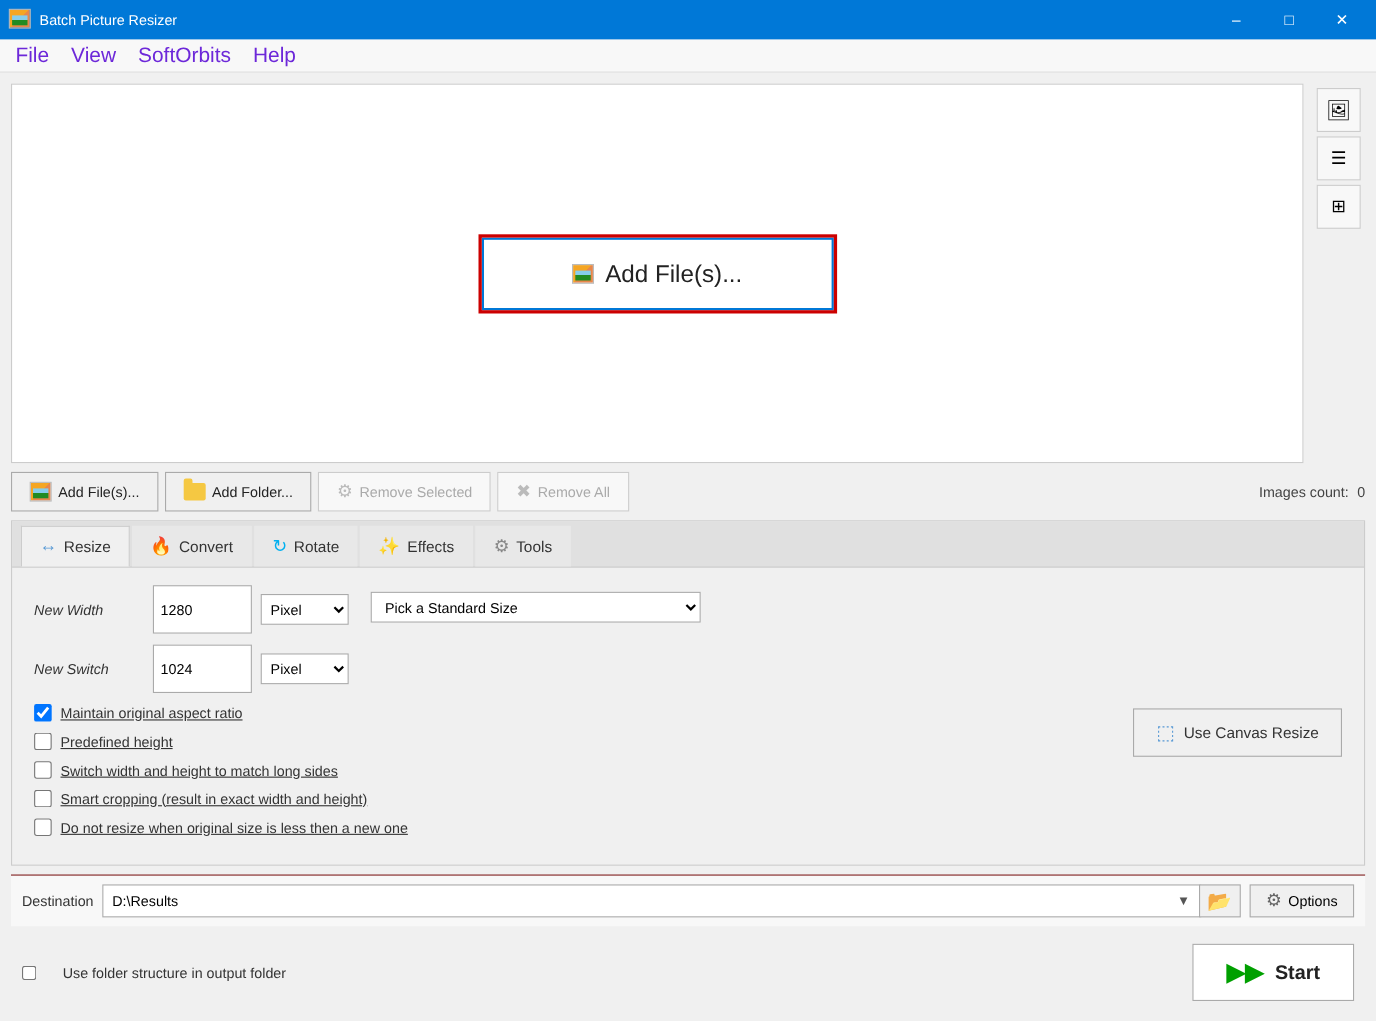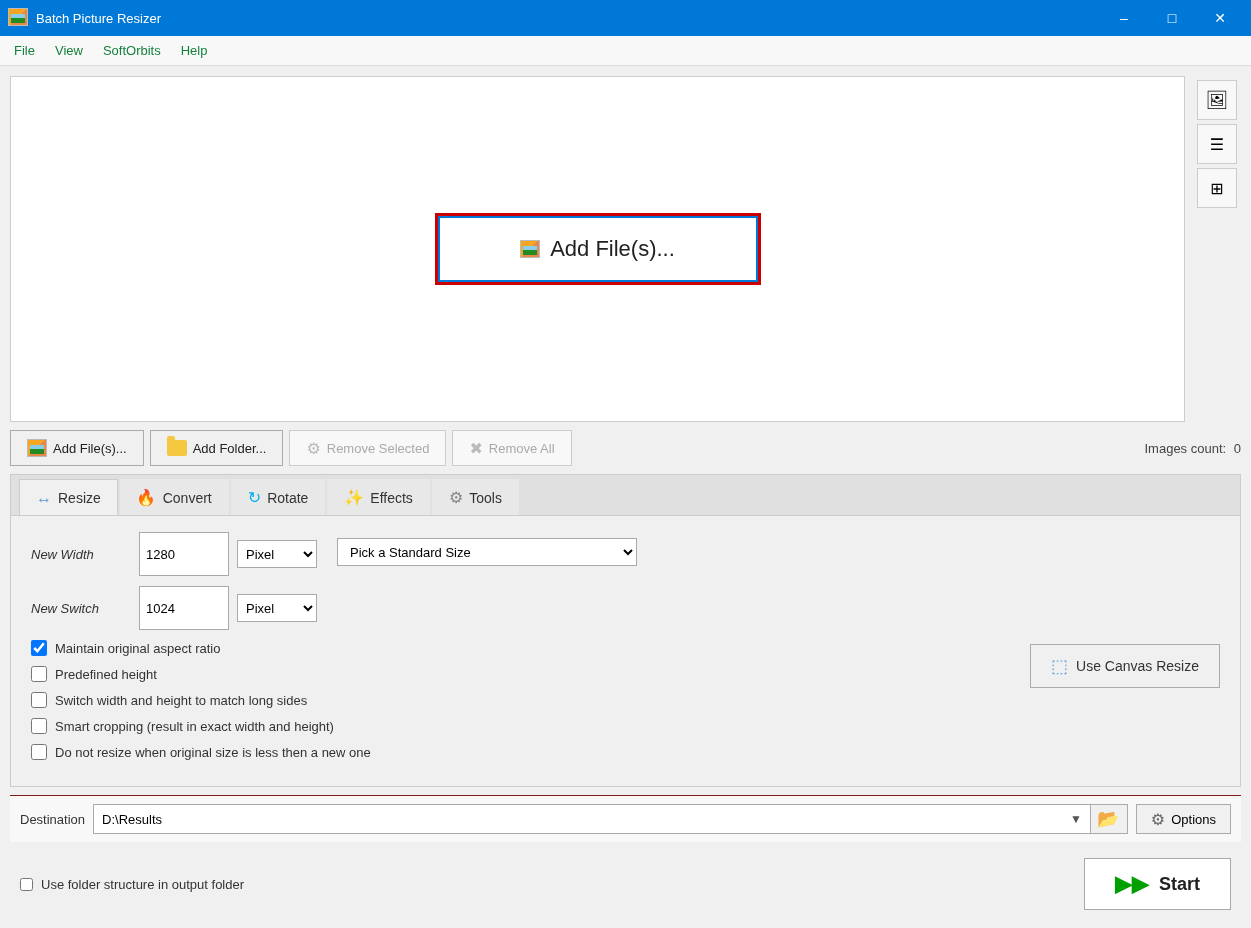--- a/index.html
+++ b/index.html
@@ -29,23 +29,23 @@
     .menubar {
       background: #f8f8f8;
       height: 30px;
       display: flex;
       align-items: center;
       padding: 0 4px;
       border-bottom: 1px solid #ddd;
     }
     .menu-item {
       padding: 4px 10px;
-      font-size: 13px;
-      cursor: pointer;
-      color: #15803d;
+      font-size: 19px;
+      cursor: pointer;
+      color: #6d28d9;
     }
 
     
     .main-area {
       display: flex;
       flex-direction: column;
       height: calc(928px - 36px - 30px);
       padding: 10px;
       gap: 8px;
     }
@@ -201,20 +201,21 @@
     .right-form { flex: 1; display: flex; align-items: center; padding-top: 6px; }
 
     
     .checkbox-row {
       display: flex;
       align-items: center;
       gap: 8px;
       margin-bottom: 10px;
       font-size: 13px;
       color: #333;
+      text-decoration: underline;
     }
     .checkbox-row input[type="checkbox"] {
       width: 16px; height: 16px;
       cursor: pointer;
     }
 
     
     .canvas-resize-btn {
       display: flex; align-items: center; gap: 8px;
       padding: 10px 20px;
@@ -271,21 +272,21 @@
 
     
     .start-area {
       display: flex;
       align-items: center;
       justify-content: flex-end;
       padding: 8px 10px;
       gap: 8px;
     }
     .folder-structure-row {
-      display: flex; align-items: center; gap: 8px;
+      display: flex; align-items: center; gap: 24px;
       font-size: 13px; color: #333;
       flex: 1;
     }
     .start-btn {
       display: flex; align-items: center; gap: 10px;
       padding: 12px 30px;
       background: white;
       border: 1px solid #aaa;
       cursor: pointer;
       font-size: 18px;

